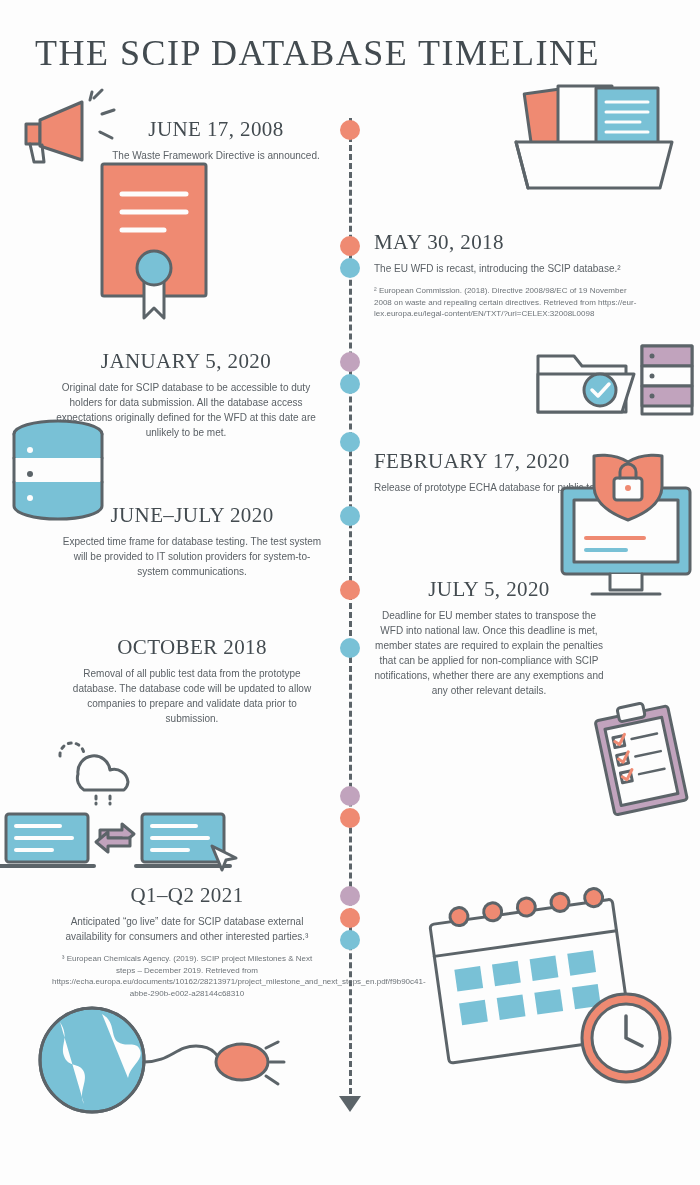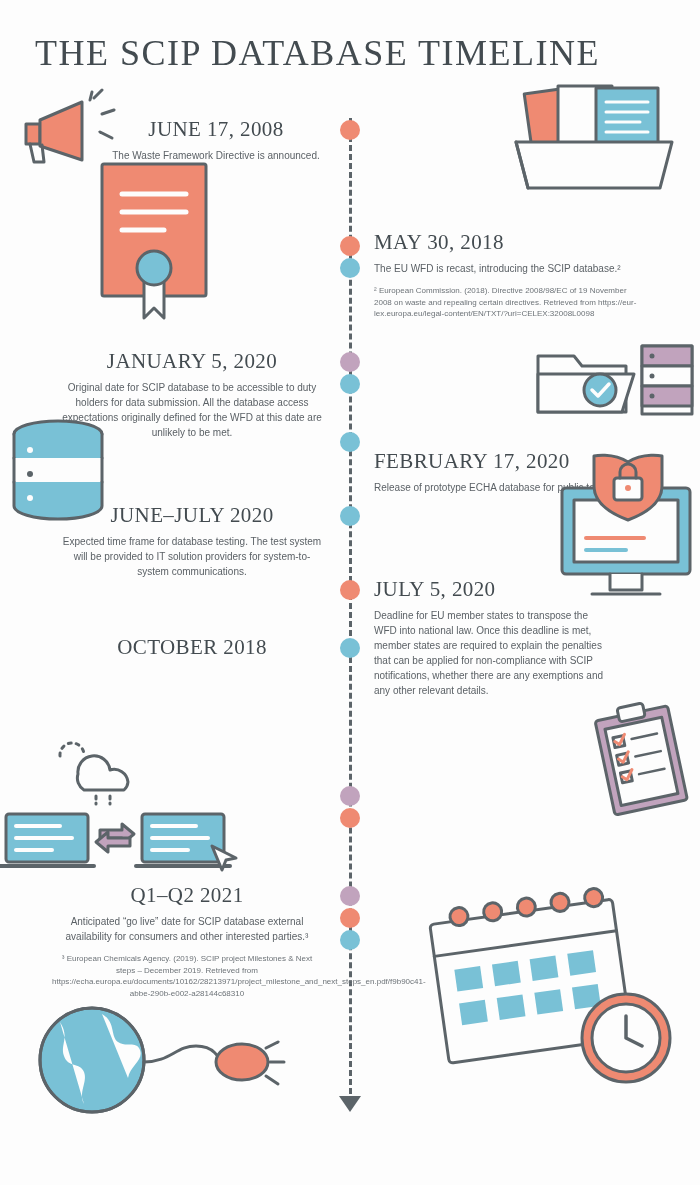--- a/index.html
+++ b/index.html
@@ -123,42 +123,43 @@
     <div class="date">JUNE 17, 2008</div>
     <div class="body">The Waste Framework Directive is announced.</div>
   </div>
 
   <div class="entry right" style="top:231px; left:374px; width:272px;">
     <div class="date">MAY 30, 2018</div>
     <div class="body">The EU WFD is recast, introducing the SCIP database.²</div>
     <div class="footnote">² European Commission. (2018). Directive 2008/98/EC of 19 November 2008 on waste and repealing certain directives. Retrieved from https://eur-lex.europa.eu/legal-content/EN/TXT/?uri=CELEX:32008L0098</div>
   </div>
 
-  <div class="entry left" style="top:350px; left:62px; width:260px;">
+  <div class="entry left" style="top:350px; left:56px; width:260px;">
     <div class="date">JANUARY 5, 2020</div>
     <div class="body">Original date for SCIP database to be accessible to duty holders for data submission. All the database access expectations originally defined for the WFD at this date are unlikely to be met.</div>
   </div>
 
   <div class="entry right" style="top:428px; left:374px; width:250px;margin-top:22px;">
     <div class="date">FEBRUARY 17, 2020</div>
     <div class="body">Release of prototype ECHA database for public testing.</div>
   </div>
 
   <div class="entry left" style="top:504px; left:62px; width:260px;">
     <div class="date">JUNE–JULY 2020</div>
     <div class="body">Expected time frame for database testing. The test system will be provided to IT solution providers for system-to-system communications.</div>
   </div>
 
-  <div class="entry right" style="top:578px; left:374px; width:230px;">
+  <div class="entry right" style="top:578px; left:374px; width:230px;text-align:center;">
     <div class="date">JULY 5, 2020</div>
     <div class="body">Deadline for EU member states to transpose the WFD into national law. Once this deadline is met, member states are required to explain the penalties that can be applied for non-compliance with SCIP notifications, whether there are any exemptions and any other relevant details.</div>
   </div>
 
   <div class="entry left" style="top:636px; left:62px; width:260px;">
     <div class="date">OCTOBER 2018</div>
+    <div class="body">Removal of all public test data from the prototype database. The database code will be updated to allow companies to prepare and validate data prior to submission.</div>
   </div>
 
 
   <div class="entry left" style="top:884px; left:52px; width:270px;">
     <div class="date">Q1–Q2 2021</div>
     <div class="body">Anticipated “go live” date for SCIP database external availability for consumers and other interested parties.³</div>
     <div class="footnote">³ European Chemicals Agency. (2019). SCIP project Milestones &amp; Next steps – December 2019. Retrieved from https://echa.europa.eu/documents/10162/28213971/project_milestone_and_next_steps_en.pdf/f9b90c41-abbe-290b-e002-a28144c68310</div>
   </div>
 
   <svg class="ill" style="left:16px; top:88px;" width="120" height="80" viewBox="0 0 120 80">

